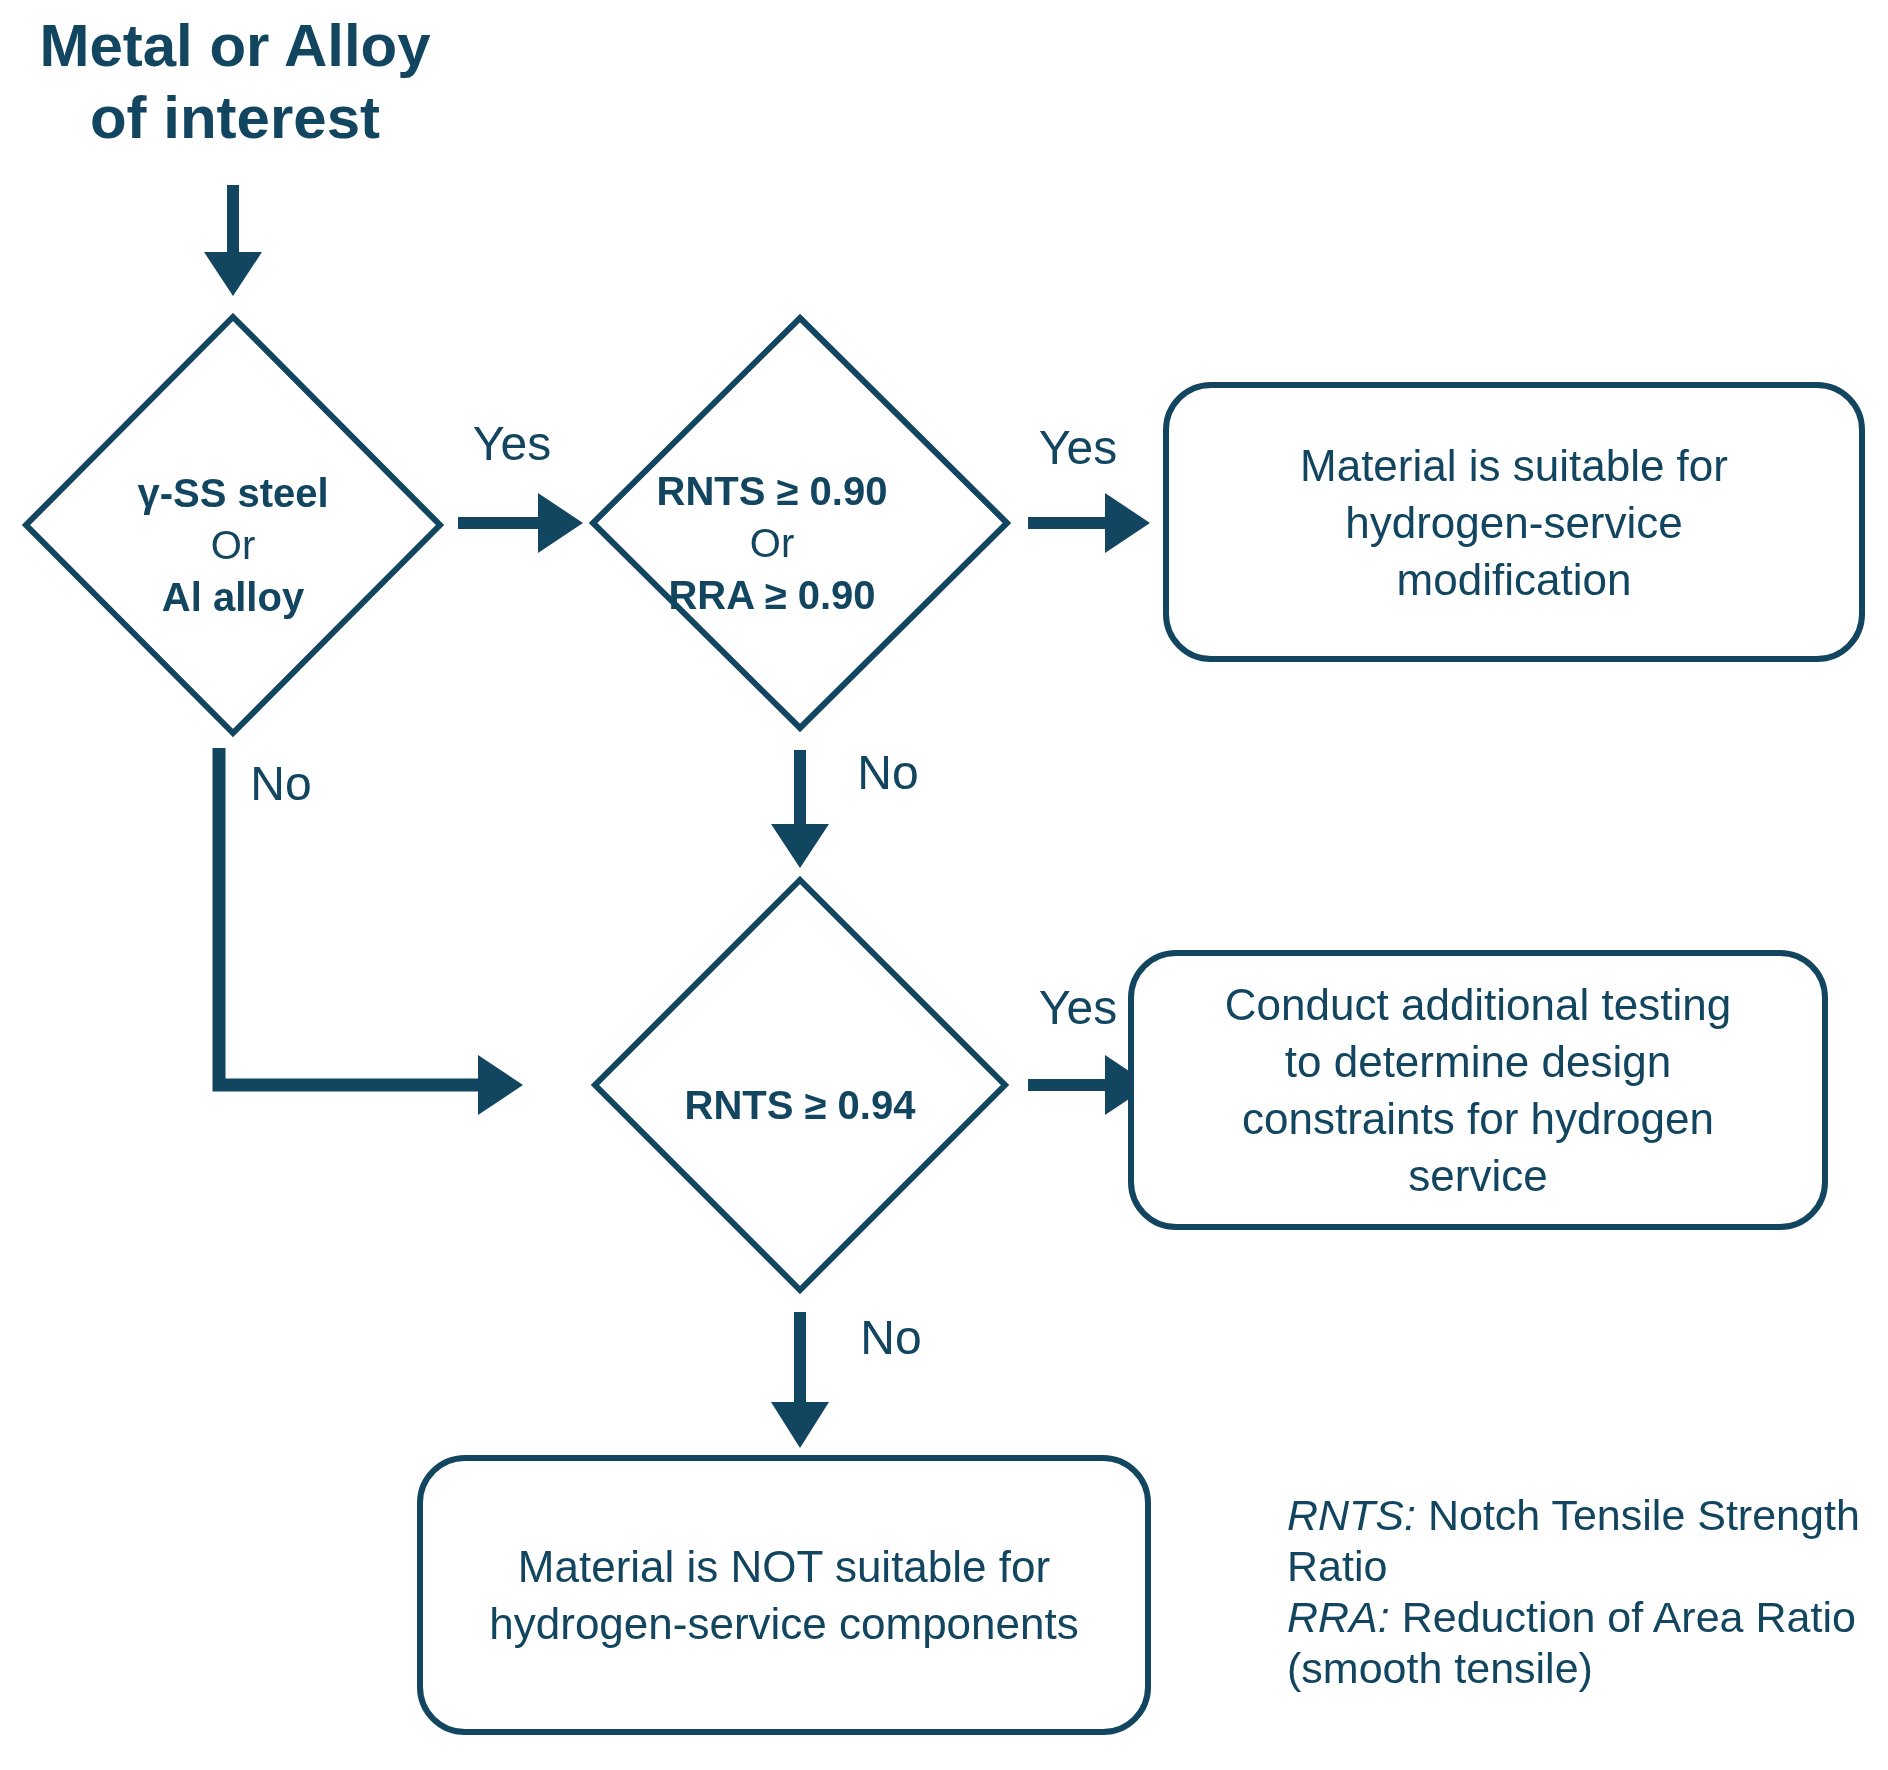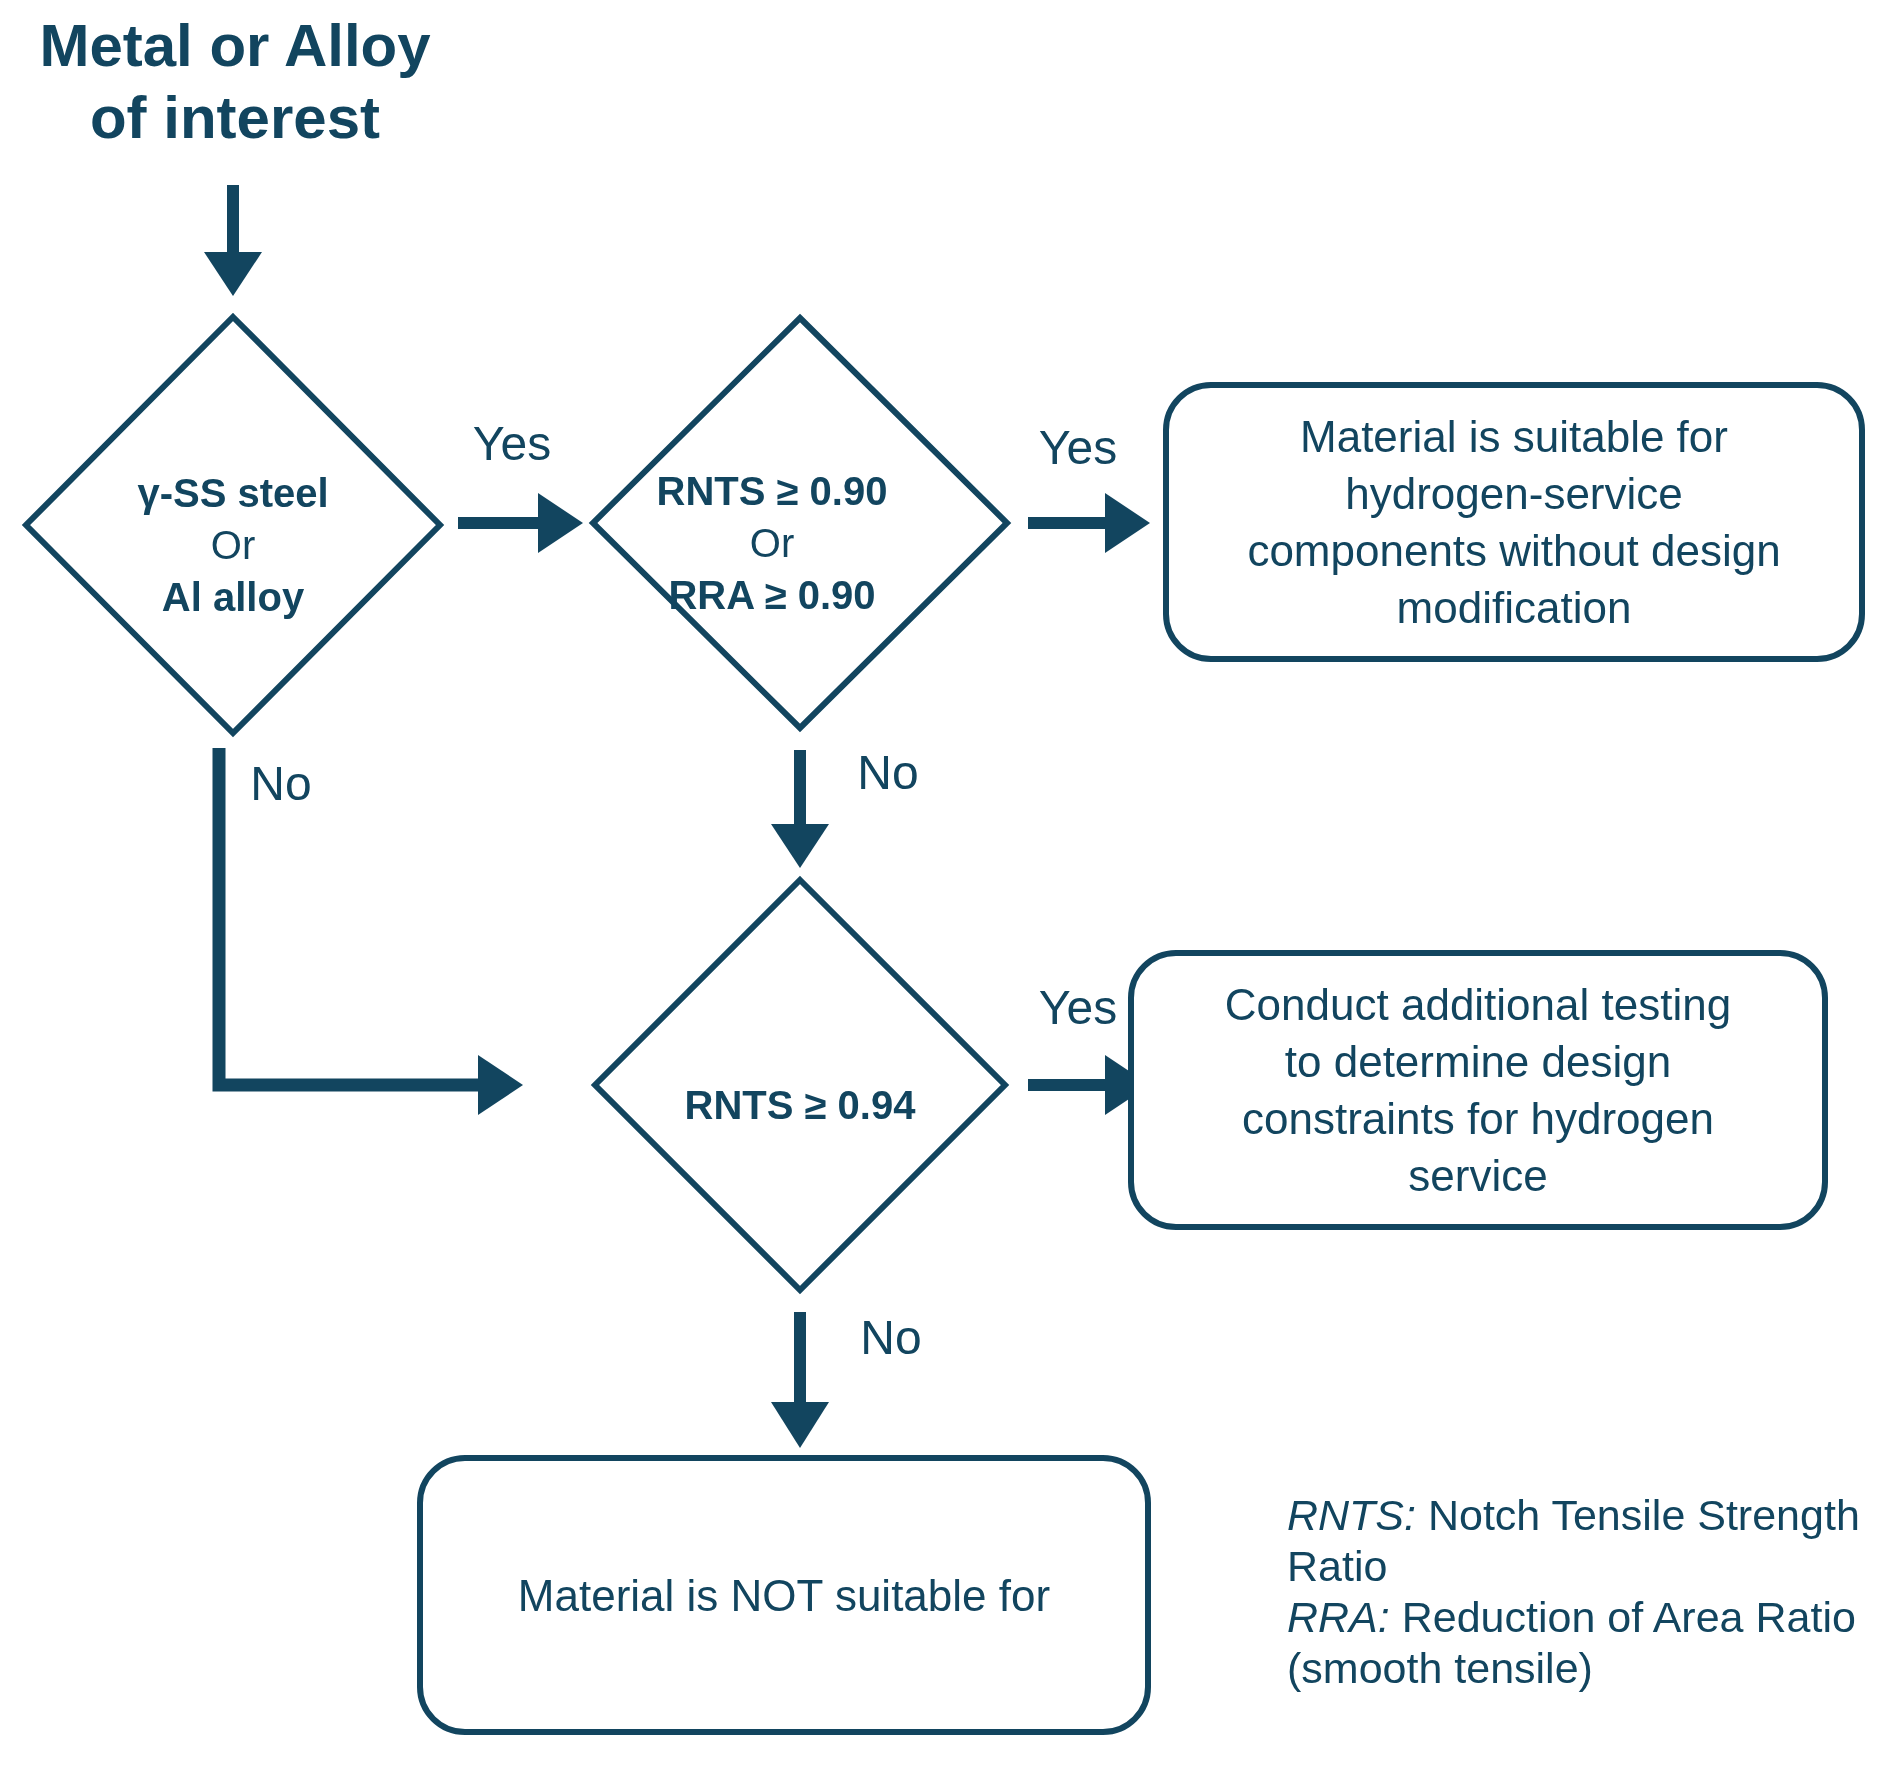--- a/index.html
+++ b/index.html
@@ -130,35 +130,35 @@
   <div class="abs edge-label center-origin" style="left:512px; top:443px;">Yes</div>
   <div class="abs edge-label center-origin" style="left:1078px; top:447px;">Yes</div>
   <div class="abs edge-label center-origin" style="left:1078px; top:1007px;">Yes</div>
   <div class="abs edge-label center-origin" style="left:888px; top:772px;">No</div>
   <div class="abs edge-label center-origin" style="left:281px; top:783px;">No</div>
   <div class="abs edge-label center-origin" style="left:891px; top:1337px;">No</div>
 
   <div class="abs outcome-box" style="left:1163px; top:382px; width:702px; height:280px;">
     <div class="line">Material is suitable for</div>
     <div class="line">hydrogen-service</div>
-    <div class="line">components without design</div>
     <div class="line">modification</div>
   </div>
 
   <div class="abs outcome-box" style="left:1128px; top:950px; width:700px; height:280px;">
     <div class="line">Conduct additional testing</div>
     <div class="line">to determine design</div>
     <div class="line">constraints for hydrogen</div>
     <div class="line">service</div>
   </div>
 
   <div class="abs outcome-box" style="left:417px; top:1455px; width:734px; height:280px;">
     <div class="line">
       <span>Material is </span><b>NOT</b><span> suitable for</span>
     </div>
+    <div class="line">hydrogen-service components</div>
   </div>
 
   <div class="abs legend">
     <div>
       <span class="term">RNTS:</span><span> Notch Tensile Strength</span>
     </div>
     <div>Ratio</div>
     <div>
       <span class="term">RRA:</span><span> Reduction of Area Ratio</span>
     </div>

